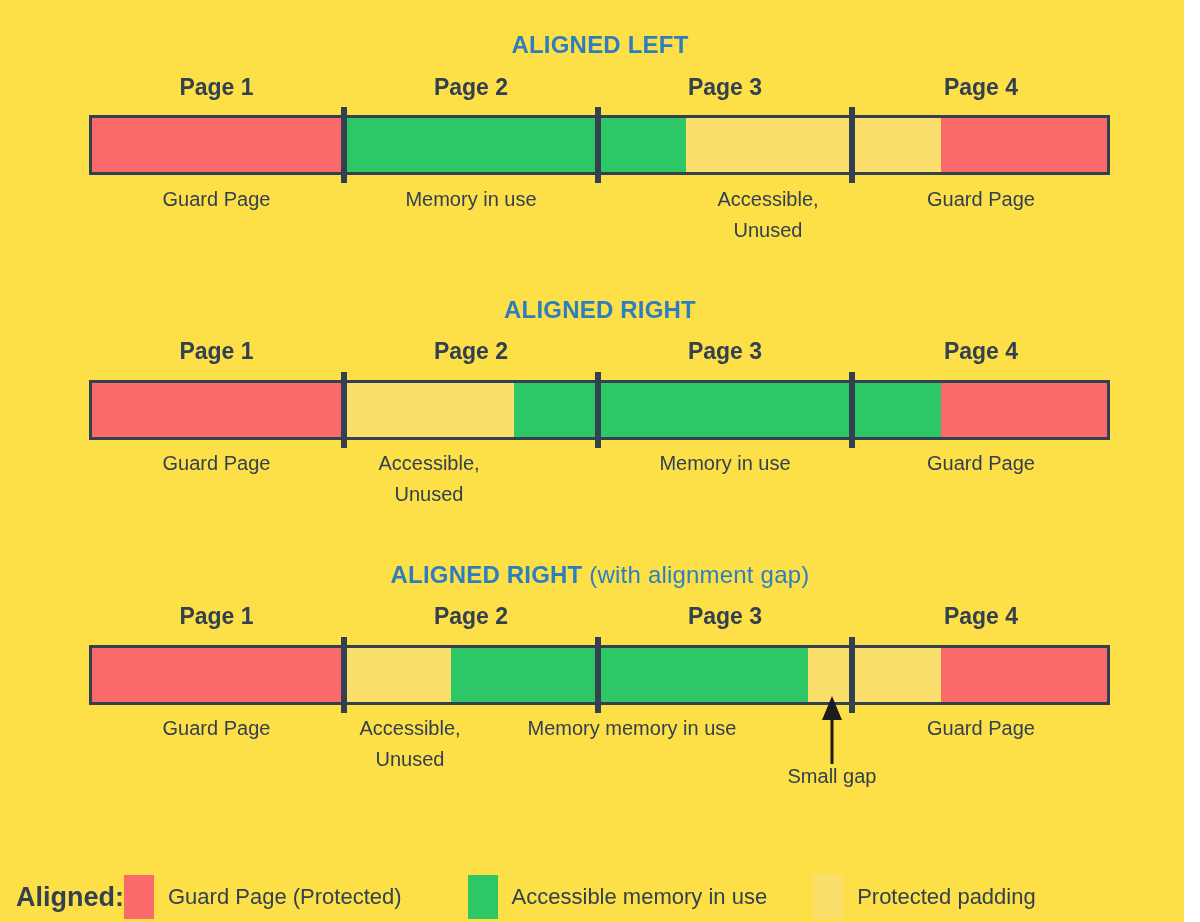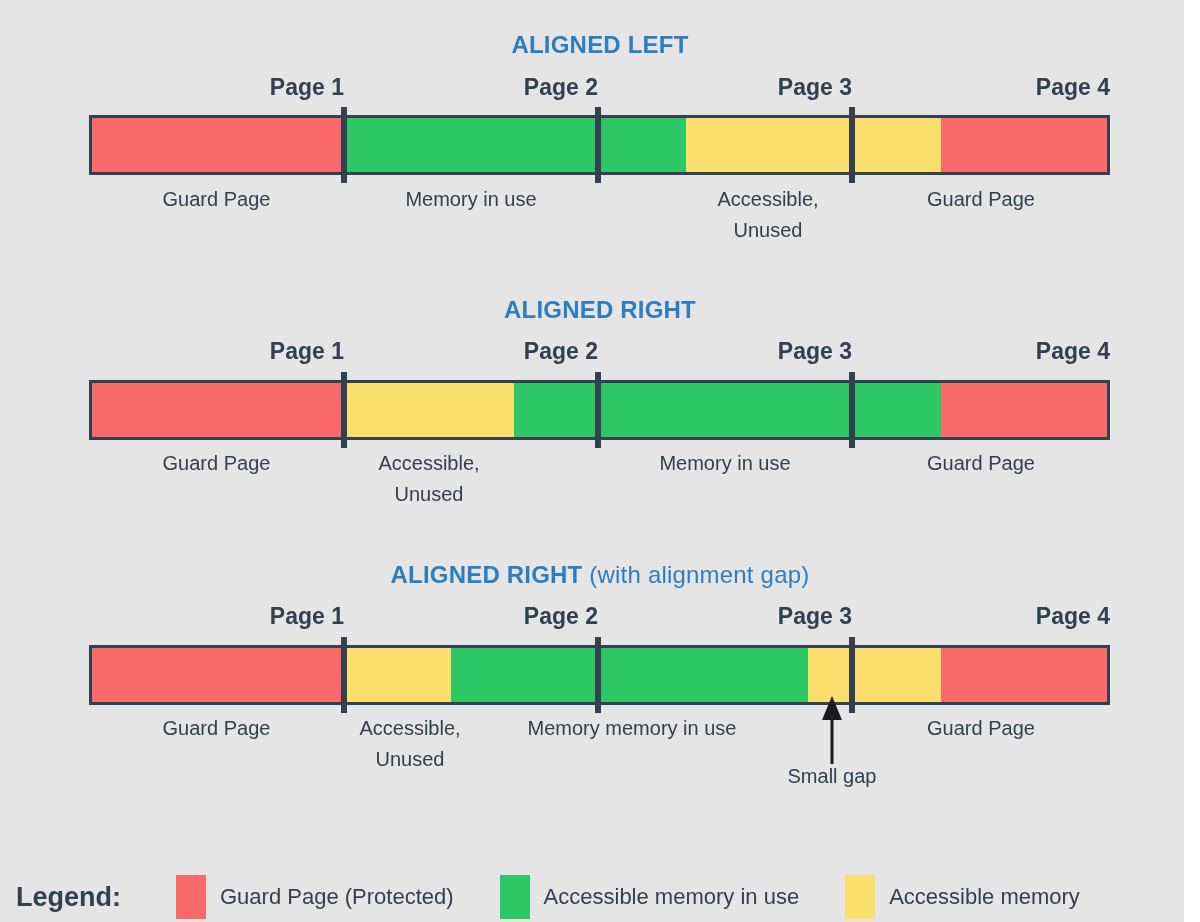--- a/index.html
+++ b/index.html
@@ -7,21 +7,21 @@
     margin: 0; padding: 0;
     background: #ffffff;
     width: 1200px; height: 922px;
     font-family: "Liberation Sans", "DejaVu Sans", sans-serif;
     overflow: hidden;
   }
   .page {
     position: relative;
     width: 1184px;
     height: 922px;
-    background: #e5e5e5;
+    background: #fde047;
   }
 
   
   .diagram { position: absolute; left: 0; width: 1200px; }
 
   .diagram-title {
     position: absolute;
     left: 0; width: 1200px;
     text-align: center;
     color: #2e7ebf;
@@ -29,21 +29,21 @@
     font-size: 24px;
     letter-spacing: 0.2px;
     white-space: nowrap;
   }
   .diagram-title .sub { font-weight: normal; }
 
   
   .page-labels { position: absolute; left: 0; width: 1200px; height: 30px; }
   .page-label {
     position: absolute;
-    text-align: right;
+    text-align: center;
     color: #33404f;
     font-weight: bold;
     font-size: 23px;
     white-space: nowrap;
   }
 
   
   .bar {
     position: absolute;
     left: 89px;
@@ -209,31 +209,31 @@
     <div class="under-label" style="left:852px;width:258px; top:713px;">Guard Page</div>
 
     <svg class="annot-arrow" style="left:812px;top:694px;" width="40" height="72" viewBox="0 0 40 72">
       <line x1="20" y1="70" x2="20" y2="20" stroke="#1c1c1c" stroke-width="3"></line>
       <polygon points="20,2 10,26 30,26" fill="#1c1c1c"></polygon>
     </svg>
     <div class="annot-text" style="left:732px;top:765px;width:200px;text-align:center;">Small gap</div>
   </div>
 
   <div class="legend" style="top:872px;height:50px;">
-    <div class="legend-title" style="margin-left:16px;">Legend:</div>
-
-    <div class="legend-item" style="margin-left:55px;">
+    <div class="legend-title" style="margin-left:16px;">Aligned:</div>
+
+    <div class="legend-item" style="">
       <span class="legend-swatch" style="background:#FB6A6A;"></span>
       <span class="legend-text">Guard Page (Protected)</span>
     </div>
 
-    <div class="legend-item" style="margin-left:46px;">
+    <div class="legend-item" style="margin-left:66px;">
       <span class="legend-swatch" style="background:#2EC765;"></span>
       <span class="legend-text">Accessible memory in use</span>
     </div>
 
     <div class="legend-item" style="margin-left:46px;">
       <span class="legend-swatch" style="background:#FBDF6C;"></span>
-      <span class="legend-text">Accessible memory</span>
+      <span class="legend-text">Protected padding</span>
     </div>
   </div>
 
 </div>
 
 </body></html>

